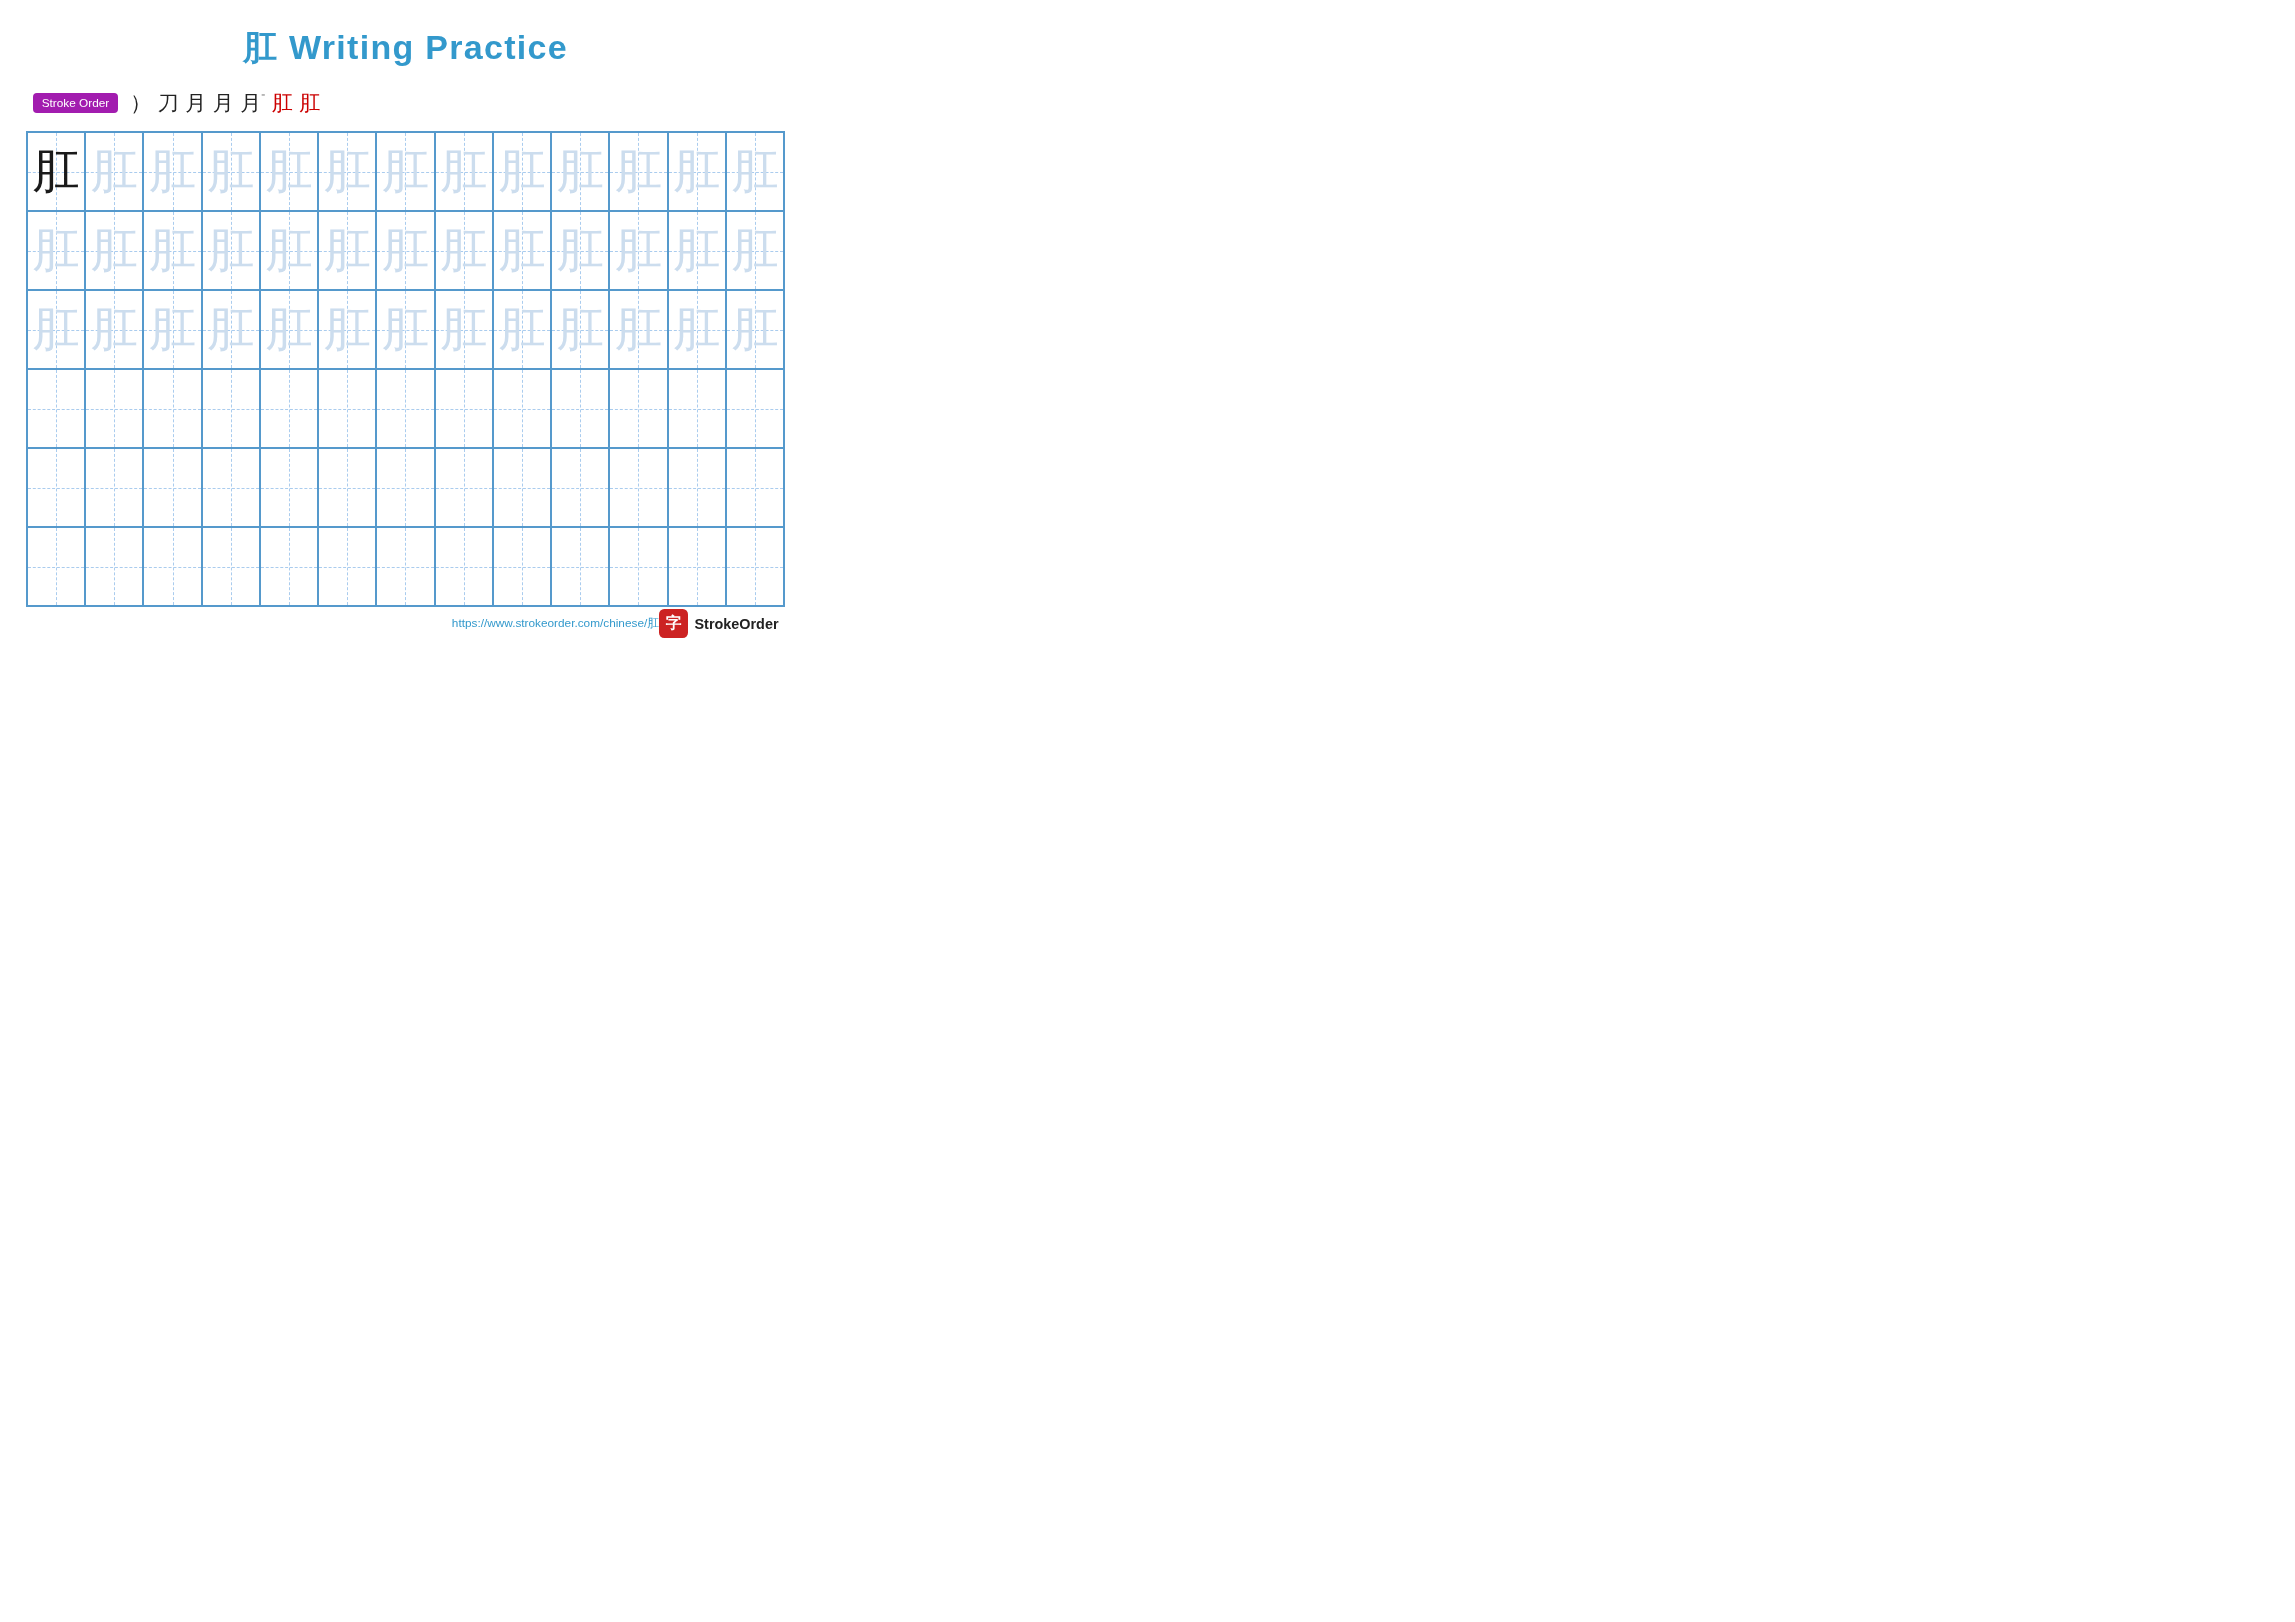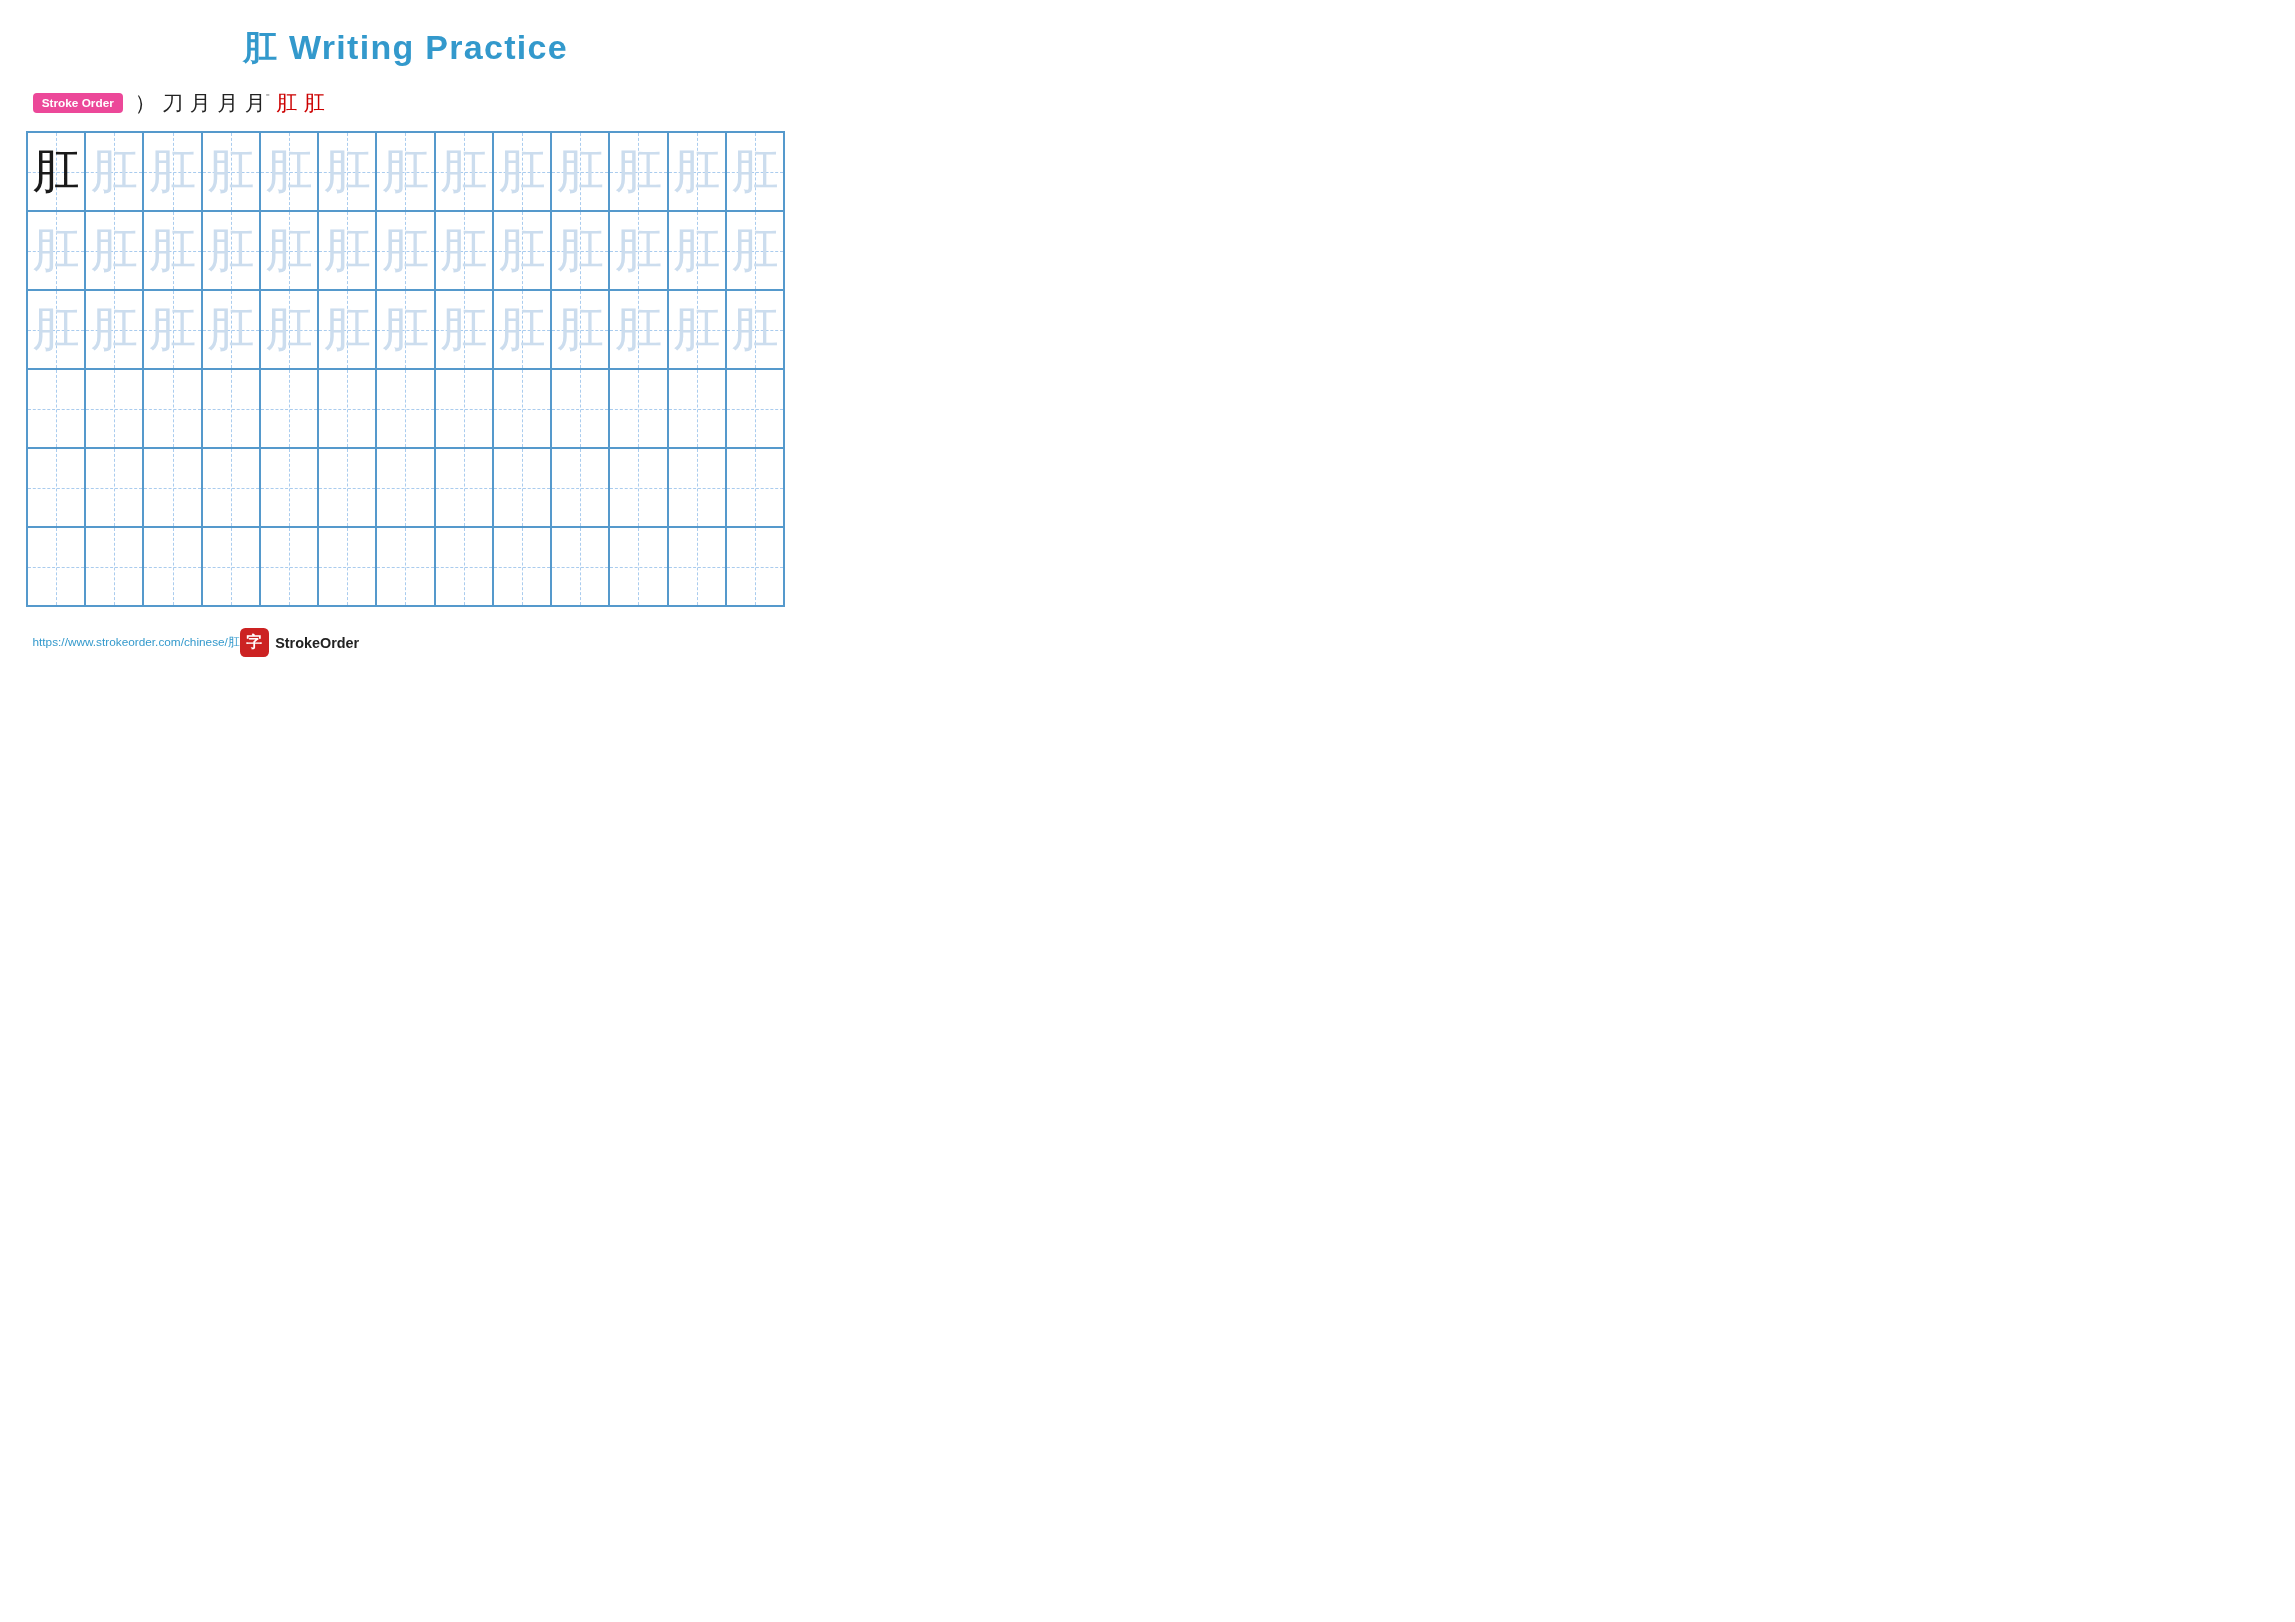--- a/index.html
+++ b/index.html
@@ -24,24 +24,24 @@
 
     .stroke-order-row {
       display: flex;
       align-items: center;
       gap: 11.8px;
       margin-bottom: 14.4px;
       padding-left: 6.5px;
     }
 
     .stroke-order-badge {
-      background: #ec4899;
+      background: #a21caf;
       color: white;
       font-size: 11.8px;
-      font-weight: bold;
+      font-weight: normal;
       padding: 3.3px 9.2px;
       border-radius: 3.9px;
       white-space: nowrap;
     }
 
     .stroke-steps {
       display: flex;
       align-items: center;
       gap: 6.5px;
     }
@@ -108,22 +108,22 @@
     }
 
     .cell-char.light {
       color: #ccddee;
     }
 
     
     .footer {
       display: flex;
       align-items: center;
-      justify-content: flex-start;
-      margin-top: 21px;
+      justify-content: flex-end;
+      margin-top: 2px;
       padding: 0 6.5px;
     }
 
     .footer-url {
       color: #3399cc;
       font-size: 11.8px;
       text-decoration: none;
     }
 
     .footer-logo {

